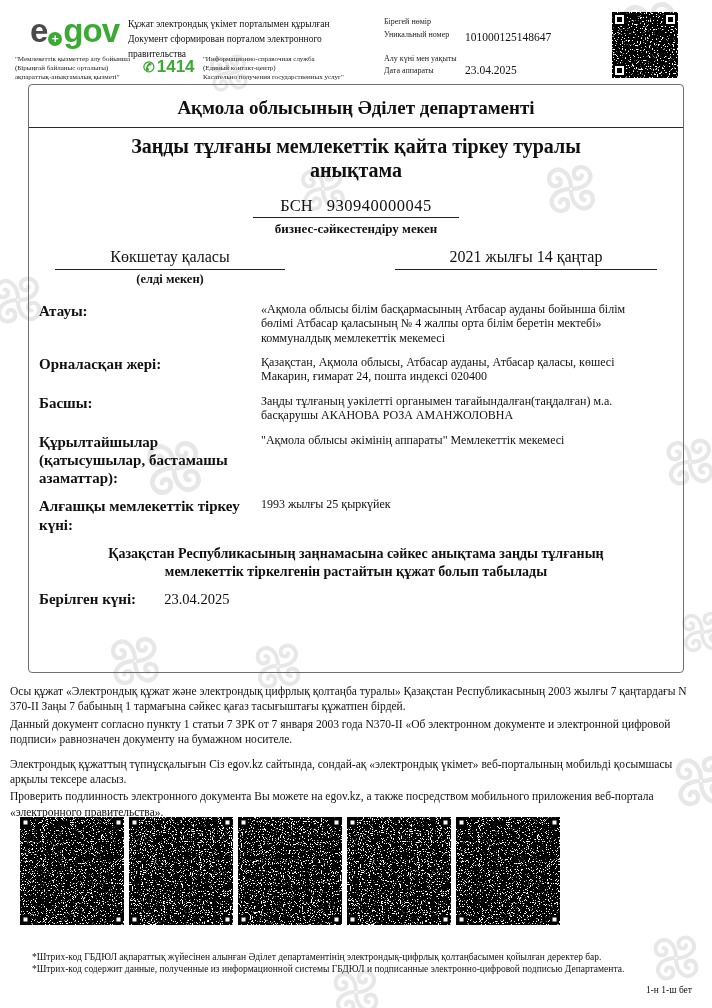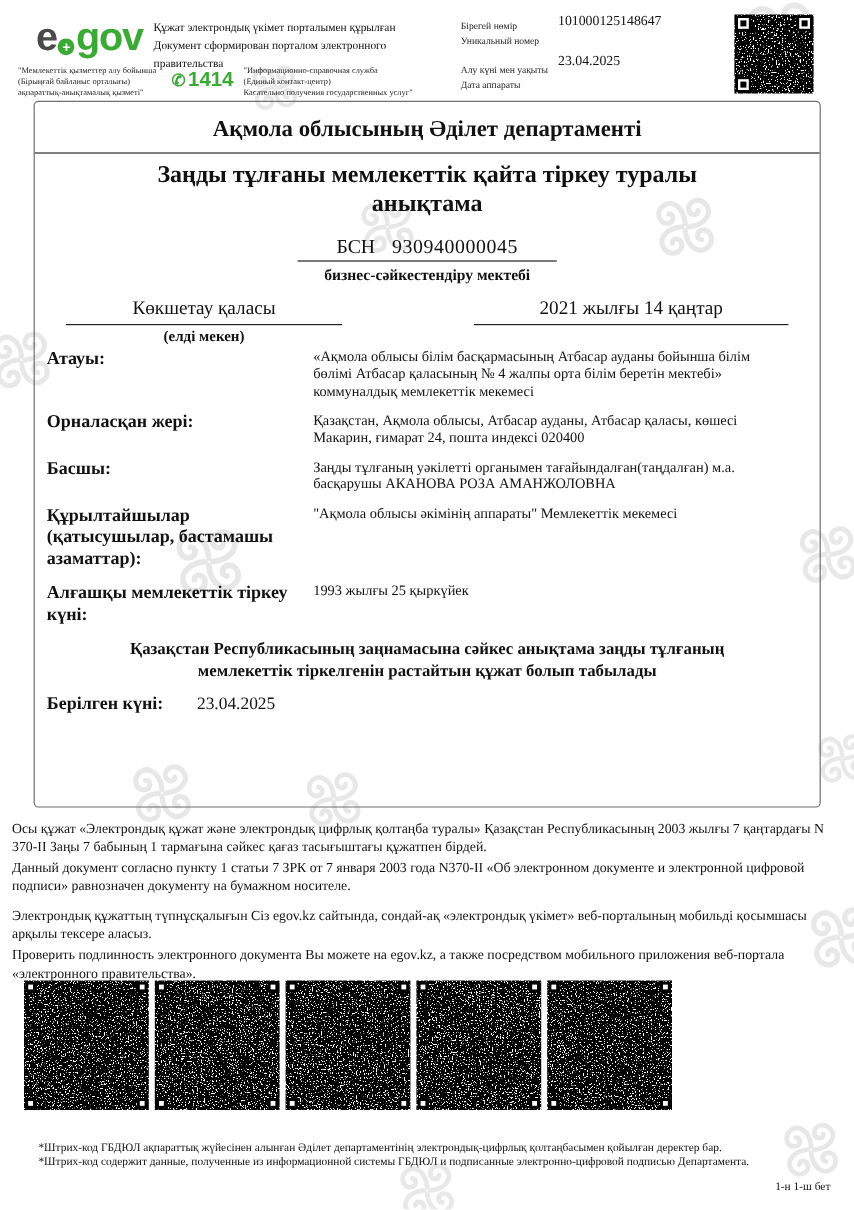--- a/index.html
+++ b/index.html
@@ -16,40 +16,40 @@
   .logo .gov { color:#3aaa35; }
   .logo .plus { display:inline-block; width:14px; height:14px; background:#3aaa35; border-radius:50%; color:#fff; font-size:12px; line-height:14px; text-align:center; vertical-align:baseline; letter-spacing:0; transform:translateY(1px); margin:0 1px; }
   .tiny { font-size:7px; line-height:1.32; color:#222; }
   .left-note { position:absolute; left:15px; top:55px; width:118px; }
   .origin { position:absolute; left:128px; top:17px; width:240px; font-size:9.5px; line-height:1.6; color:#111; }
   .phone { position:absolute; left:143px; top:58px; color:#3aaa35; font-family:"Liberation Sans", sans-serif; font-weight:bold; font-size:17px; line-height:1; }
   .phone .ph-ic { font-size:14px; margin-right:2px; }
   .right-note { position:absolute; left:203px; top:55px; width:180px; }
   .meta-labels { position:absolute; left:384px; top:16px; width:90px; font-size:8px; line-height:1.6; color:#222; }
   .meta-labels .gap { height:11px; }
-  .meta-values { position:absolute; left:465px; top:12px; width:130px; font-size:11.5px; }
+  .meta-values { position:absolute; left:465px; top:31px; width:130px; font-size:11.5px; }
   .meta-values .v2 { margin-top:21px; }
   .qr { position:absolute; left:612px; top:12px; }
 
   
   .box { position:absolute; left:28px; top:84px; width:656px; height:589px; border:1.5px solid #6f6f6f; border-radius:4px; background:transparent; z-index:2; }
   .dept { margin-top:12px; text-align:center; font-weight:bold; font-size:19px; }
   .rule { margin-top:8px; border-top:1.2px solid #2b2b2b; }
   .title { margin:6px auto 0; max-width:540px; text-align:center; font-weight:bold; font-size:20px; line-height:1.22; }
   .bsn-line { margin-top:13px; text-align:center; font-size:16.5px; }
   .bsn-line .bsn-val { margin-left:14px; letter-spacing:.5px; }
   .bsn-capwrap { text-align:center; margin-top:1px; }
   .bsn-cap { display:inline-block; border-top:1.5px solid #222; padding:3px 22px 0; font-weight:bold; font-size:13px; }
   .pd-row { margin-top:11px; display:flex; justify-content:space-between; padding:0 26px; }
   .pd-cell { text-align:center; font-size:16px; }
   .pd-left { width:230px; }
   .pd-right { width:262px; }
   .pd-text { padding-bottom:3px; border-bottom:1.5px solid #222; }
   .pd-cap { margin-top:2px; font-weight:bold; font-size:12.5px; }
-  .fields { margin-top:2px; display:grid; grid-template-columns:210px 1fr; column-gap:12px; row-gap:10px; padding:0 24px 0 10px; }
+  .fields { margin-top:15px; display:grid; grid-template-columns:210px 1fr; column-gap:12px; row-gap:10px; padding:0 24px 0 10px; }
   .f-label { font-weight:bold; font-size:15px; line-height:1.22; }
   .f-value { font-size:12px; line-height:1.2; }
   .statement { margin:11px auto 0; max-width:515px; text-align:center; font-weight:bold; font-size:14px; line-height:1.28; }
   .issued { margin-top:9px; padding-left:10px; }
   .issued .lbl { font-weight:bold; font-size:15px; }
   .issued .val { font-size:14.5px; margin-left:24px; }
 
   
   .legal { position:absolute; left:10px; top:684px; width:694px; font-size:11.5px; line-height:1.34; z-index:2; }
   .legal p { margin-bottom:2px; }
@@ -195,21 +195,21 @@
   </div>
 
   <div class="box">
     <div class="dept">Ақмола облысының Әділет департаменті</div>
     <div class="rule"></div>
     <div class="title">Заңды тұлғаны мемлекеттік қайта тіркеу туралы анықтама</div>
 
     <div class="bsn-line">
       <span>БСН</span><span class="bsn-val">930940000045</span>
     </div>
-    <div class="bsn-capwrap"><span class="bsn-cap">бизнес-сәйкестендіру мектебі</span></div>
+    <div class="bsn-capwrap"><span class="bsn-cap">бизнес-сәйкестендіру мекен</span></div>
 
     <div class="pd-row">
       <div class="pd-cell pd-left">
         <div class="pd-text">Көкшетау қаласы</div>
         <div class="pd-cap">(елді мекен)</div>
       </div>
       <div class="pd-cell pd-right">
         <div class="pd-text">2021 жылғы 14 қаңтар</div>
       </div>
     </div>

